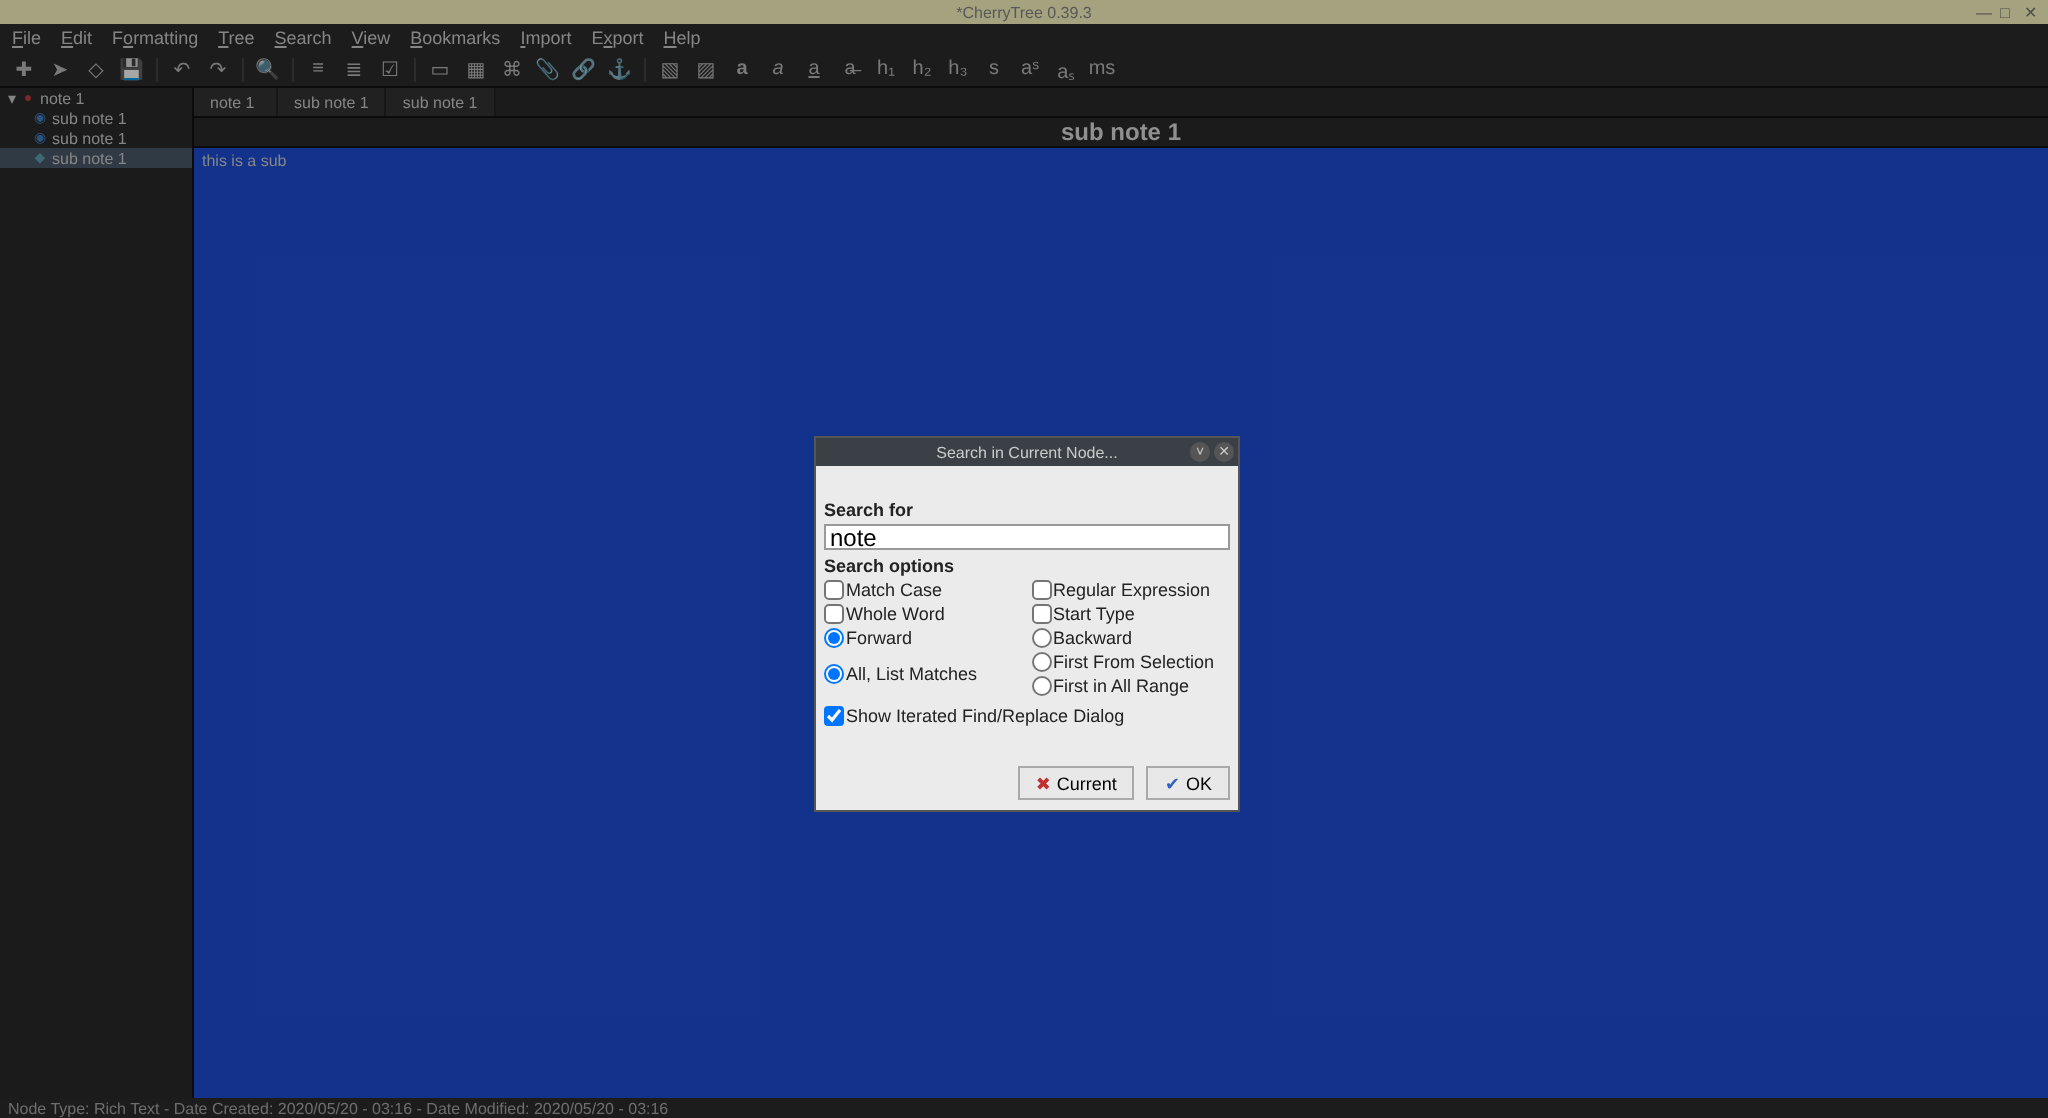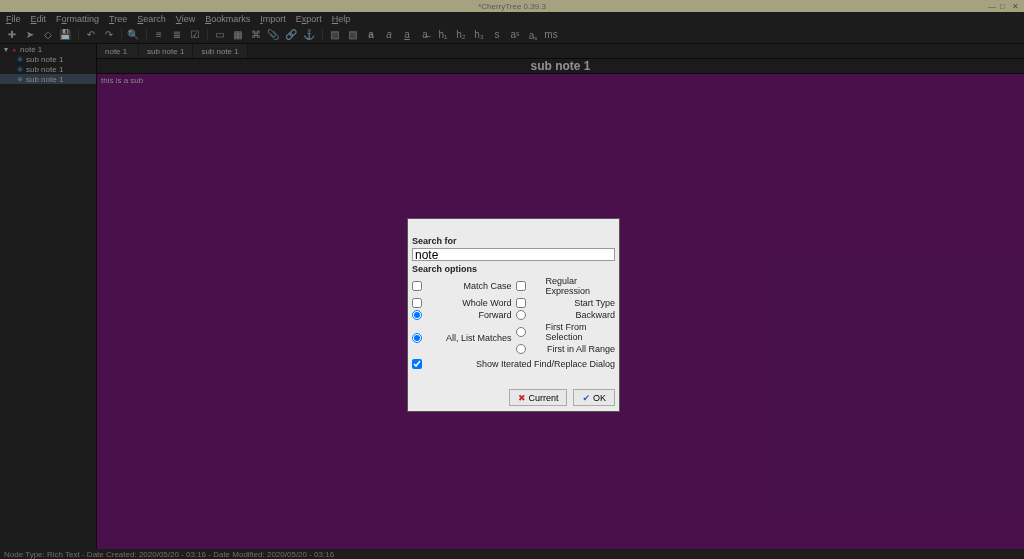--- a/index.html
+++ b/index.html
@@ -24,35 +24,35 @@
 .tree-row.sel { background: #4a5a6a; }
 .tree-ico { width: 8px; height: 8px; display: inline-flex; align-items: center; justify-content: center; font-size: 7px; }
 .tree-ico.red { color: #c04040; }
 .tree-ico.blue { color: #4080c0; }
 .tree-ico.cyan { color: #60a0b0; }
 
 .content { flex: 1; display: flex; flex-direction: column; background: #12202a; }
 .tabbar { height: 14px; background: #2a2a2a; display: flex; align-items: stretch; }
 .tab { min-width: 42px; padding: 0 8px; background: #333; color: #ccc; font-size: 8px; display: flex; align-items: center; border-right: 1px solid #222; }
 .node-title { height: 16px; background: #2a2a2a; color: #ddd; font-size: 12px; font-weight: bold; text-align: center; display: flex; align-items: center; justify-content: center; border-top: 1px solid #111; border-bottom: 1px solid #111; }
-.editor { flex: 1; background: #701a75; color: #ccc; font-size: 8px; padding: 2px 4px; }
+.editor { flex: 1; background: #1d4ed8; color: #ccc; font-size: 8px; padding: 2px 4px; }
 
 .statusbar { position: absolute; bottom: 0; left: 0; right: 0; height: 10px; background: #2b2b2b; color: #aaa; font-size: 8px; display: flex; align-items: center; padding: 0 4px; }
 
 .overlay { position: absolute; inset: 0; background: rgba(0,0,0,0.35); }
 
 .dialog { position: absolute; left: 407px; top: 218px; width: 213px; background: #ebebeb; border: 1px solid #555; font-size: 9px; color: #222; }
 .dialog-title { height: 14px; background: #3a4045; color: #ccc; display: flex; align-items: center; justify-content: center; position: relative; font-size: 8px; }
 .dialog-title .tctl { position: absolute; right: 2px; display: flex; gap: 2px; }
 .dialog-title .tctl span { width: 10px; height: 10px; background: #555; border-radius: 50%; color: #ccc; font-size: 7px; display: inline-flex; align-items: center; justify-content: center; }
 .dialog-body { padding: 17px 4px; }
 .dialog-body .lbl { font-weight: bold; margin-bottom: 2px; font-size: 9px; }
 .dialog-body input[type=text] { width: 100%; height: 13px; border: 1px solid #999; font-size: 12px; padding: 0 2px; }
 .opts { display: grid; grid-template-columns: 1fr 1fr; column-gap: 4px; row-gap: 2px; margin-top: 2px; }
-.opt { display: flex; align-items: center; gap: 20px; font-size: 9px; justify-content: space-between; }
+.opt { display: flex; align-items: center; gap: 1px; font-size: 9px; }
 .opt input { width: 10px; height: 10px; margin: 0; }
 .opt-full { grid-column: 1 / span 2; }
 .dialog-buttons { display: flex; justify-content: flex-end; gap: 6px; padding: 3px 4px 5px; }
 .dialog-buttons button { height: 17px; padding: 0 8px; font-size: 9px; background: #e8e8e8; border: 1px solid #aaa; display: flex; align-items: center; gap: 3px; }
 .btn-ico { font-size: 9px; }
 .btn-ico.red { color: #c03030; }
 .btn-ico.blue { color: #3060c0; }
 </style>
 </head>
 <body>
@@ -152,20 +152,27 @@
     <div class="node-title">sub note 1</div>
     <div class="editor">this is a sub</div>
   </div>
 </div>
 
 <div class="statusbar">Node Type: Rich Text  -  Date Created: 2020/05/20 - 03:16  -  Date Modified: 2020/05/20 - 03:16</div>
 
 <div class="overlay"></div>
 
 <div class="dialog">
+  <div class="dialog-title">
+    <span>Search in Current Node...</span>
+    <div class="tctl">
+      <span>˅</span>
+      <span>✕</span>
+    </div>
+  </div>
   <div class="dialog-body">
     <div class="lbl">Search for</div>
     <input type="text" value="note" style="">
     <div class="lbl" style="margin-top:3px">Search options</div>
     <div class="opts">
       <label class="opt">
           <input type="checkbox" style="">
           <span>Match Case</span>
         </label>
       <label class="opt">

